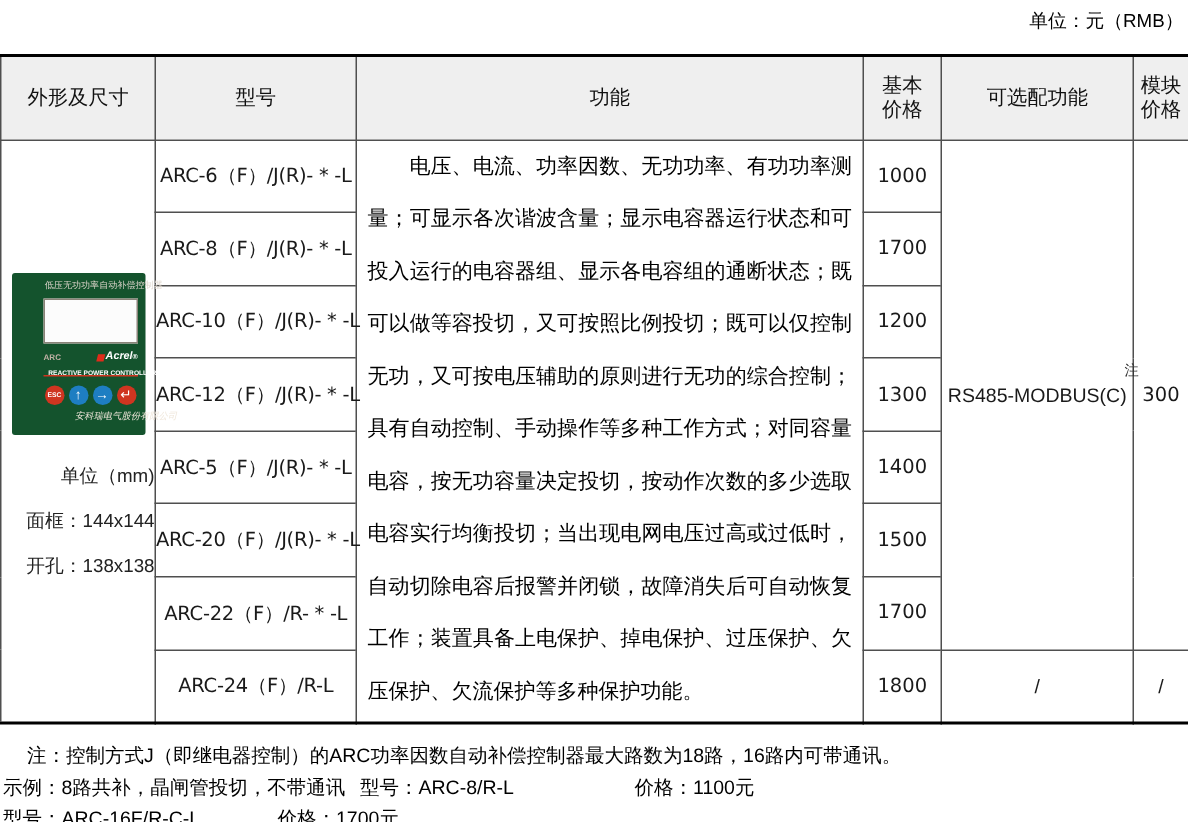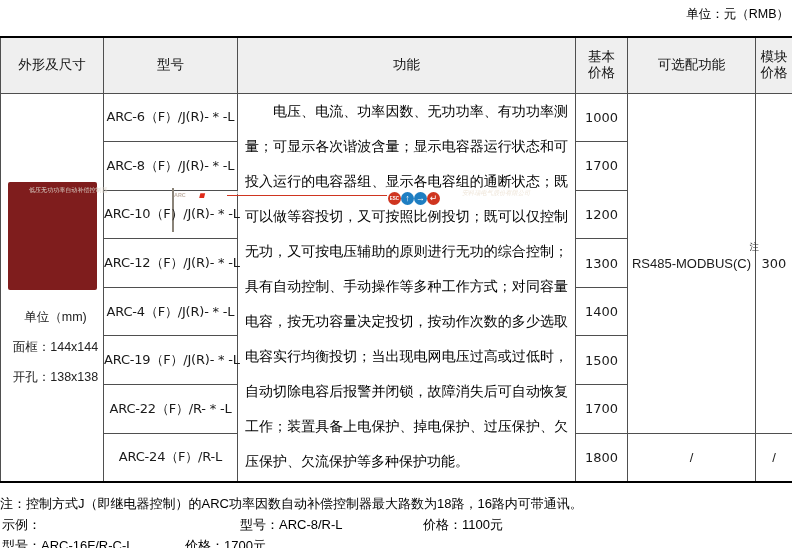--- a/index.html
+++ b/index.html
@@ -21,46 +21,46 @@
   td.model-cell{font-size:11.5px;white-space:nowrap;font-family:"DejaVu Sans","Liberation Sans",sans-serif;letter-spacing:-0.2px;}
   td.price-cell{font-size:13px;font-family:"DejaVu Sans",sans-serif;}
   td.function-cell{vertical-align:top;text-align:justify;padding:1px 7px 0 7px;}
   .function-text{font-size:14px;line-height:35px;text-indent:2em;color:#000;text-align:justify;font-family:Liberation Mono, monospace;}
   td.optional-cell{font-size:12.5px;}
   .optional-wrap{position:relative;display:inline-block;white-space:nowrap;}
   .optional-sup{position:absolute;top:-15px;right:-8px;font-size:9.5px;color:#333;}
   td.appearance-cell{vertical-align:middle;}
 
   
-  .device{width:89px;height:108px;margin:0 auto 12px auto;background:#7f1d1d;border-radius:2px;
-    box-sizing:border-box;padding:4px 5px 3px 21px;display:flex;}
+  .device{width:89px;height:108px;margin:0 auto 12px auto;background:#14532d;border-radius:2px;
+    box-sizing:border-box;padding:4px 5px 3px 21px;display:flex;flex-direction:column;}
   .device-title{color:#ded6cc;font-size:11px;white-space:nowrap;width:146px;
     transform:scale(0.55);transform-origin:left top;margin-bottom:-4px;}
   .device-screen{background:#fcfcfc;border:1px solid #8a8378;height:42px;margin-top:2px;}
   .device-logo-row{display:flex;justify-content:space-between;align-items:flex-end;margin-top:3px;height:9px;}
   .device-arc{color:#c2b2a6;font-size:9px;font-weight:bold;transform:scale(0.6);transform-origin:left bottom;}
   .device-brand{color:#fff;font-weight:bold;font-style:italic;font-size:9px;white-space:nowrap;
     transform:scale(0.8);transform-origin:right bottom;display:flex;align-items:flex-end;}
   .acrel-mark{display:inline-block;width:6px;height:6px;background:#e02b1a;transform:skewX(-14deg);margin-right:1px;}
   .brand-reg{font-size:6px;font-style:normal;vertical-align:top;}
   .device-subtitle{border-bottom:1.5px solid #cf3520;height:8px;overflow:visible;margin-top:1px;}
   .device-subtitle span{display:inline-block;color:#fff;font-weight:bold;font-size:9px;white-space:nowrap;
     width:160px;transform:scale(0.49);transform-origin:left top;}
   .device-buttons{display:flex;justify-content:space-between;margin-top:6px;padding:0 1px;}
   .dev-btn{width:13px;height:13px;border-radius:50%;color:#fff;display:flex;align-items:center;justify-content:center;font-size:9px;line-height:13px;}
   .btn-red{background:#cf3520;}
   .btn-blue{background:#1e7ec2;}
   .btn-esc span{display:inline-block;font-size:9px;transform:scale(0.5);white-space:nowrap;font-weight:bold;}
   .device-company{color:#efe6da;font-style:italic;font-size:10px;white-space:nowrap;text-align:center;
     width:110px;transform:scale(0.62);transform-origin:center top;margin:3px auto 0 auto;}
-  .dims{padding-left:7px;text-align:center;font-size:12.5px;color:#222;line-height:30px;}
+  .dims{padding-left:7px;text-align:right;font-size:12.5px;color:#222;line-height:30px;}
 
   
   .notes{margin-top:10px;font-size:13px;color:#000;}
-  .note-line{line-height:21px;padding-left:0;}
+  .note-line{line-height:21px;padding-left:18px;}
   .example-row{display:flex;line-height:21px;padding-left:2px;align-items:flex-end;}
   .ex-left{width:238px;display:flex;}
   .ex-prefix{display:inline-block;width:39px;flex:0 0 39px;}
   .ex-model{width:183px;flex:0 0 183px;}
   .ex-price{flex:1;}
 </style>
 </head>
 <body>
 
 <div class="unit-note">单位：元（RMB）</div>
@@ -135,45 +135,46 @@
     </tr>
     <tr>
       <td class="model-cell">ARC-10（F）/J(R)- * -L</td>
       <td class="price-cell">1200</td>
     </tr>
     <tr>
       <td class="model-cell">ARC-12（F）/J(R)- * -L</td>
       <td class="price-cell">1300</td>
     </tr>
     <tr>
-      <td class="model-cell">ARC-4（F）/J(R)- * -L</td>
+      <td class="model-cell">ARC-5（F）/J(R)- * -L</td>
       <td class="price-cell">1400</td>
     </tr>
     <tr>
-      <td class="model-cell">ARC-19（F）/J(R)- * -L</td>
+      <td class="model-cell">ARC-20（F）/J(R)- * -L</td>
       <td class="price-cell">1500</td>
     </tr>
     <tr>
       <td class="model-cell">ARC-22（F）/R- * -L</td>
       <td class="price-cell">1700</td>
     </tr>
     <tr>
       <td class="model-cell">ARC-24（F）/R-L</td>
       <td class="price-cell">1800</td>
       <td>/</td>
       <td>/</td>
     </tr>
   </tbody>
 </table>
 
 <div class="notes">
   <div class="note-line">注：控制方式J（即继电器控制）的ARC功率因数自动补偿控制器最大路数为18路，16路内可带通讯。</div>
   <div class="example-row">
     <span class="ex-left">
         <span class="ex-prefix">示例：</span>
+        <span>8路共补，晶闸管投切，不带通讯</span>
       </span>
     <span class="ex-model">型号：ARC-8/R-L</span>
     <span class="ex-price">价格：1100元</span>
   </div>
   <div class="example-row">
     <span class="ex-model">型号：ARC-16F/R-C-L</span>
     <span class="ex-price">价格：1700元</span>
   </div>
 </div>
 

